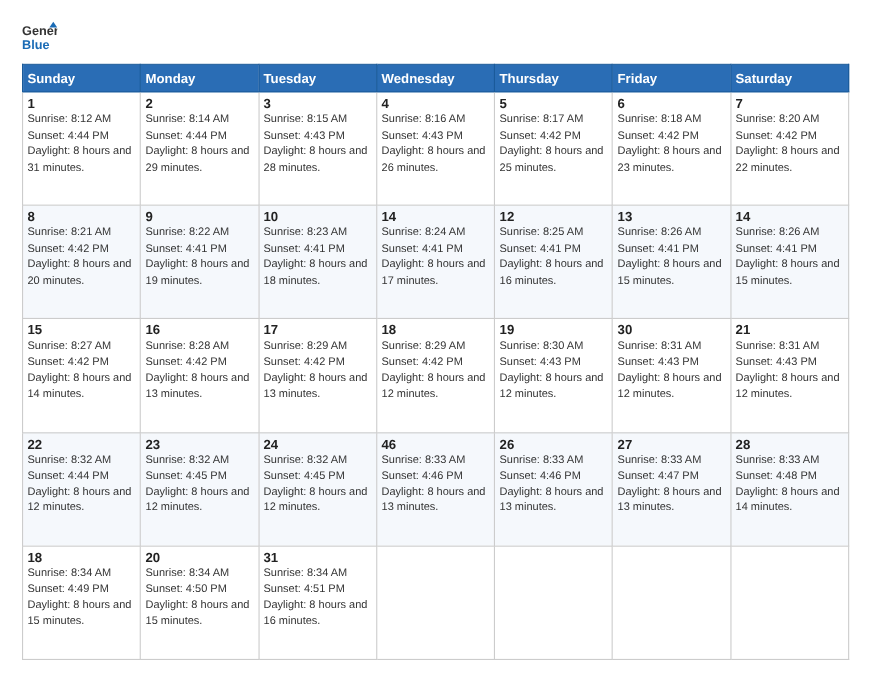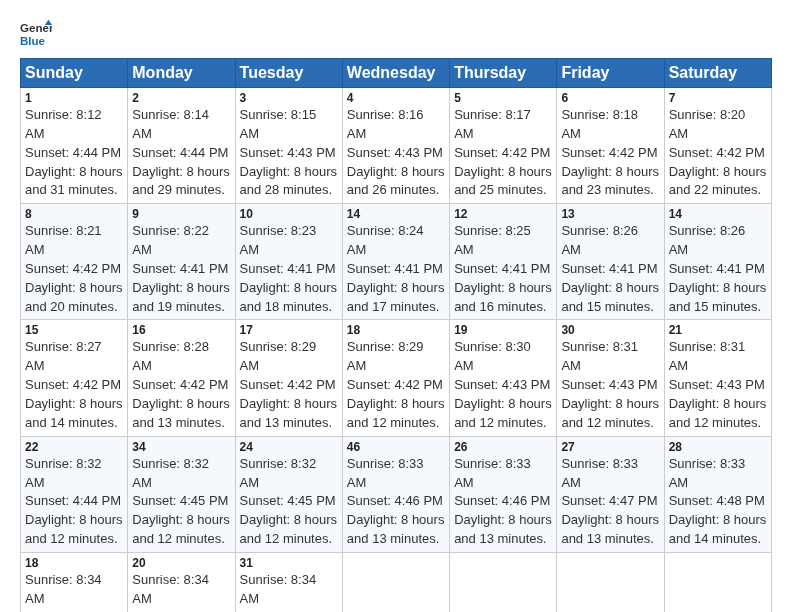--- a/index.html
+++ b/index.html
@@ -48,21 +48,21 @@
     }
     .calendar {
       flex: 1;
       border-collapse: collapse;
       width: 100%;
       table-layout: fixed;
     }
     .calendar th {
       background-color: #2a6db5;
       color: #fff;
-      font-size: 16px;
+      font-size: 12px;
       font-weight: bold;
       padding: 5px 4px;
       text-align: left;
       border: 1px solid #1a5a9a;
     }
     .calendar td {
       border: 1px solid #ccc;
       vertical-align: top;
       padding: 3px 4px;
       font-size: 9.5px;
@@ -74,21 +74,21 @@
       background-color: #f5f8fc;
     }
     .day-num {
       font-size: 12px;
       font-weight: bold;
       color: #222;
       display: block;
       margin-bottom: 1px;
     }
     .day-info {
-      font-size: 13px;
+      font-size: 10px;
       line-height: 1.45;
       color: #333;
     }
     .empty-cell {
       background: #fff !important;
     }
   </style>
 </head>
 <body>
 
@@ -146,21 +146,21 @@
           <td><span class="day-num">15</span><span class="day-info">Sunrise: 8:27 AM<br>Sunset: 4:42 PM<br>Daylight: 8 hours and 14 minutes.</span></td>
           <td><span class="day-num">16</span><span class="day-info">Sunrise: 8:28 AM<br>Sunset: 4:42 PM<br>Daylight: 8 hours and 13 minutes.</span></td>
           <td><span class="day-num">17</span><span class="day-info">Sunrise: 8:29 AM<br>Sunset: 4:42 PM<br>Daylight: 8 hours and 13 minutes.</span></td>
           <td><span class="day-num">18</span><span class="day-info">Sunrise: 8:29 AM<br>Sunset: 4:42 PM<br>Daylight: 8 hours and 12 minutes.</span></td>
           <td><span class="day-num">19</span><span class="day-info">Sunrise: 8:30 AM<br>Sunset: 4:43 PM<br>Daylight: 8 hours and 12 minutes.</span></td>
           <td><span class="day-num">30</span><span class="day-info">Sunrise: 8:31 AM<br>Sunset: 4:43 PM<br>Daylight: 8 hours and 12 minutes.</span></td>
           <td><span class="day-num">21</span><span class="day-info">Sunrise: 8:31 AM<br>Sunset: 4:43 PM<br>Daylight: 8 hours and 12 minutes.</span></td>
         </tr>
         <tr>
           <td><span class="day-num">22</span><span class="day-info">Sunrise: 8:32 AM<br>Sunset: 4:44 PM<br>Daylight: 8 hours and 12 minutes.</span></td>
-          <td><span class="day-num">34</span><span class="day-info">Sunrise: 8:32 AM<br>Sunset: 4:45 PM<br>Daylight: 8 hours and 12 minutes.</span></td>
+          <td><span class="day-num">23</span><span class="day-info">Sunrise: 8:32 AM<br>Sunset: 4:45 PM<br>Daylight: 8 hours and 12 minutes.</span></td>
           <td><span class="day-num">24</span><span class="day-info">Sunrise: 8:32 AM<br>Sunset: 4:45 PM<br>Daylight: 8 hours and 12 minutes.</span></td>
           <td><span class="day-num">46</span><span class="day-info">Sunrise: 8:33 AM<br>Sunset: 4:46 PM<br>Daylight: 8 hours and 13 minutes.</span></td>
           <td><span class="day-num">26</span><span class="day-info">Sunrise: 8:33 AM<br>Sunset: 4:46 PM<br>Daylight: 8 hours and 13 minutes.</span></td>
           <td><span class="day-num">27</span><span class="day-info">Sunrise: 8:33 AM<br>Sunset: 4:47 PM<br>Daylight: 8 hours and 13 minutes.</span></td>
           <td><span class="day-num">28</span><span class="day-info">Sunrise: 8:33 AM<br>Sunset: 4:48 PM<br>Daylight: 8 hours and 14 minutes.</span></td>
         </tr>
         <tr>
           <td><span class="day-num">18</span><span class="day-info">Sunrise: 8:34 AM<br>Sunset: 4:49 PM<br>Daylight: 8 hours and 15 minutes.</span></td>
           <td><span class="day-num">20</span><span class="day-info">Sunrise: 8:34 AM<br>Sunset: 4:50 PM<br>Daylight: 8 hours and 15 minutes.</span></td>
           <td><span class="day-num">31</span><span class="day-info">Sunrise: 8:34 AM<br>Sunset: 4:51 PM<br>Daylight: 8 hours and 16 minutes.</span></td>

